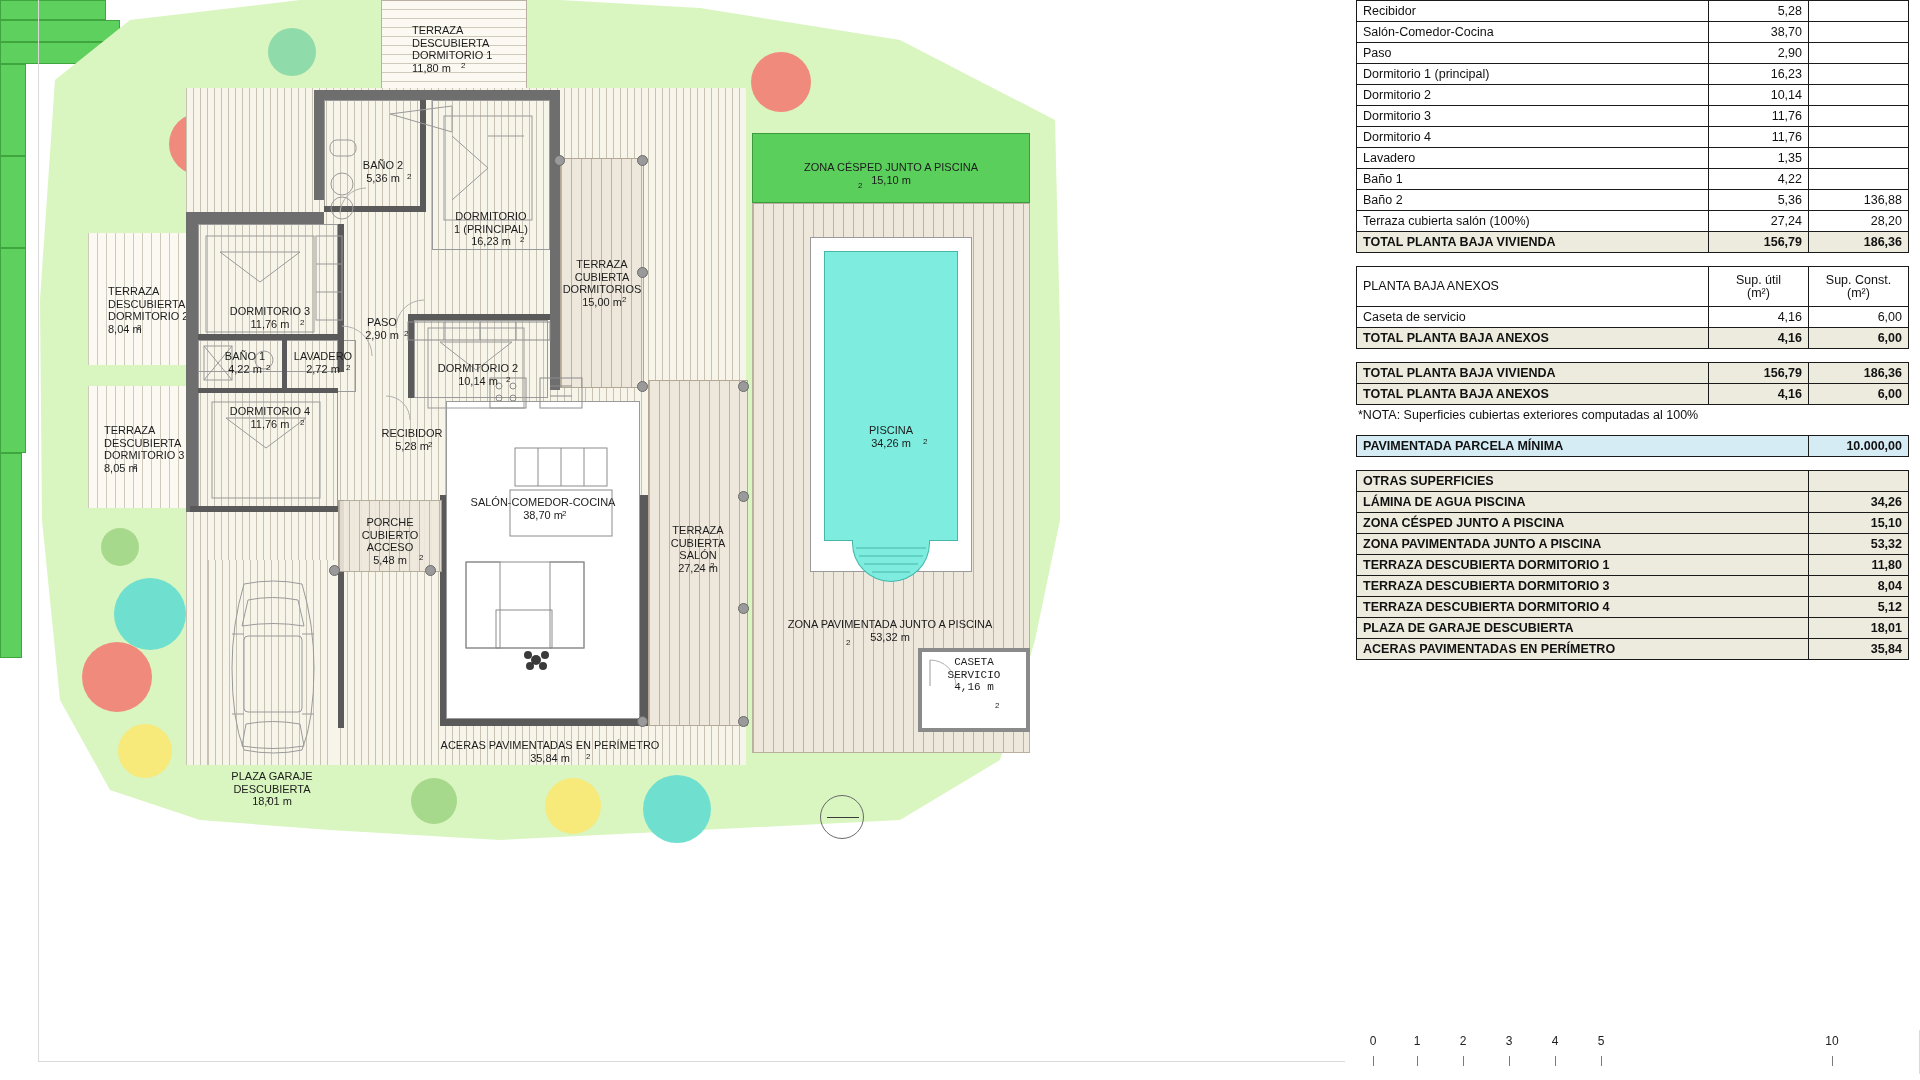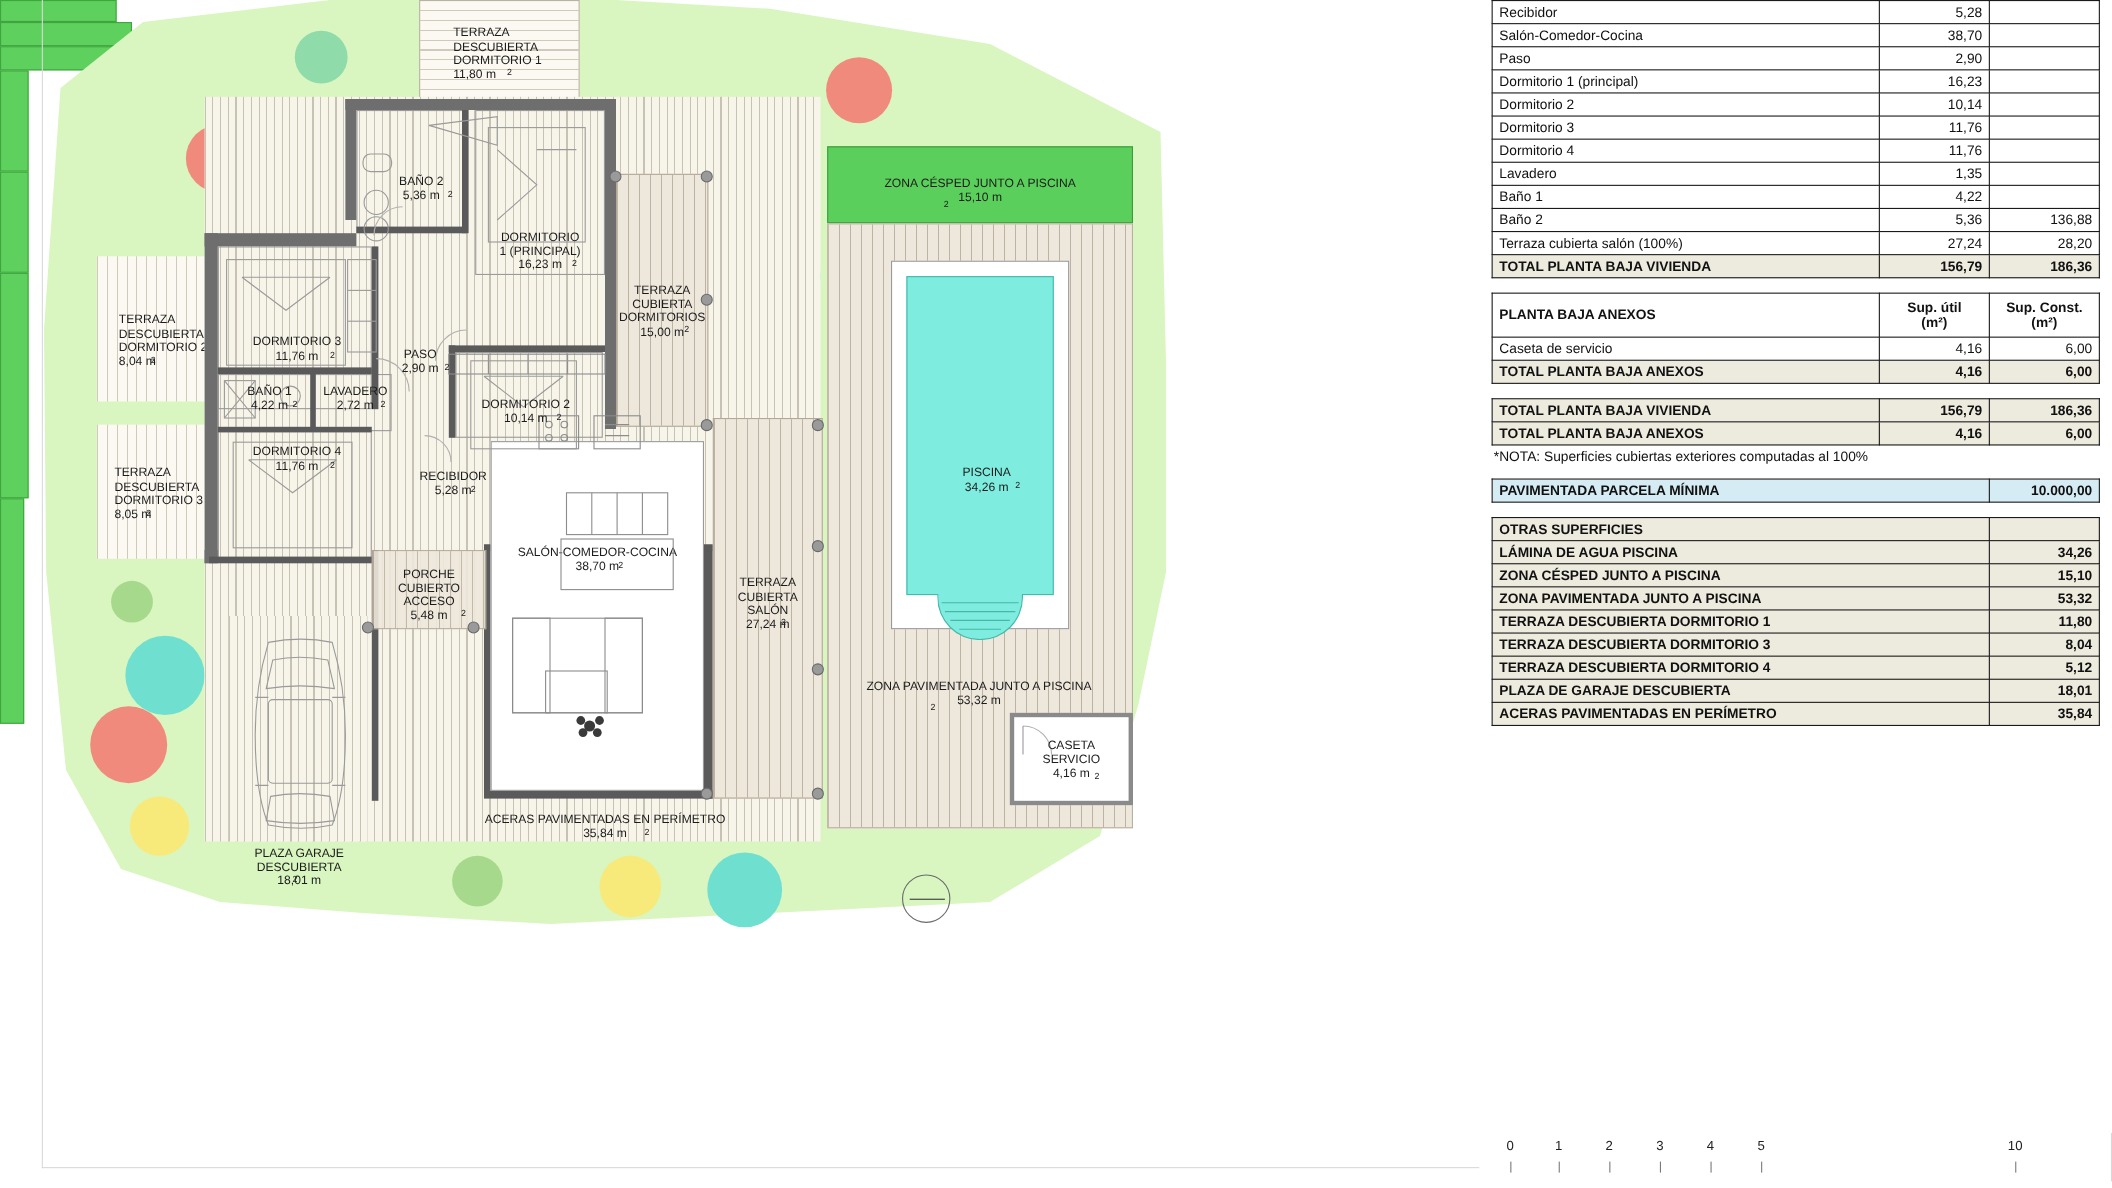--- a/index.html
+++ b/index.html
@@ -74,21 +74,21 @@
   }
   table.t { border-collapse:collapse; width:552px; table-layout:fixed; }
   table.t td {
     border:1.5px solid #1a1a1a;
     font-size:12.5px; color:#111;
     padding:2px 6px; height:21px; background:#ffffff;
     vertical-align:middle;
   }
   td.nm { text-align:left; }
   td.v  { text-align:right; }
-  td.head { background:#edeade; font-weight:bold; text-align:center; font-size:12px; line-height:13px; }
+  td.head { background:#edeade; font-weight:normal; text-align:center; font-size:12px; line-height:13px; }
   tr.tot td { background:#edeade; font-weight:bold; }
   tr.hl td  { background:#d5ecf5; font-weight:bold; }
   tr.bold td { background:#edeade; font-weight:bold; }
   .note { font-size:12.5px; color:#111; padding:3px 2px 0 2px; }
   .spacer { height:13px; }
   .colA { width:352px; }
   .colB { width:100px; }
   .colC { width:100px; }
 </style>
 </head>
@@ -160,21 +160,21 @@
     <div class="lbl c" style="left:760px;top:618px;width:260px;">ZONA PAVIMENTADA JUNTO A PISCINA
 53,32 m</div>
     <span class="lbl" style="left:846px;top:637px;font-size:8px;">2</span>
 
     <div class="pool-outer" style="left:810px;top:237px;width:162px;height:335px;"></div>
     <div class="pool" style="left:824px;top:251px;width:134px;height:290px;"></div>
     <div class="pool-steps" style="left:852px;top:540px;width:78px;height:42px;"></div>
     <svg style="position:absolute;left:852px;top:540px;width:78px;height:42px;">
       <path d="M4,8 H74 M7,16 H71 M12,24 H66 M20,32 H58" stroke="#45b8aa" fill="none" stroke-width="1"></path>
     </svg>
-    <div class="lbl c" style="left:824px;top:424px;width:146px;">PISCINA
+    <div class="lbl c" style="left:824px;top:424px;width:134px;">PISCINA
 34,26 m</div>
     <span class="lbl" style="left:923px;top:436px;font-size:8px;">2</span>
 
     <div class="hatch-v-fine" style="position:absolute;left:186px;top:88px;width:560px;height:677px;"></div>
 
     <div class="wall" style="left:314px;top:90px;width:246px;height:10px;"></div>
     <div class="wall" style="left:314px;top:90px;width:10px;height:110px;"></div>
     <div class="wall" style="left:186px;top:212px;width:138px;height:12px;"></div>
     <div class="wall" style="left:186px;top:212px;width:12px;height:300px;"></div>
     <div class="wall" style="left:186px;top:500px;width:12px;height:12px;"></div>
@@ -356,21 +356,21 @@
 
     <div class="lbl c" style="left:400px;top:739px;width:300px;">ACERAS PAVIMENTADAS EN PERÍMETRO
 35,84 m</div>
     <span class="lbl" style="left:586px;top:751px;font-size:8px;">2</span>
 
     <div class="room" style="left:918px;top:648px;width:112px;height:84px;border:4px solid #8a8a8a;background:#ffffff;"></div>
     <svg style="position:absolute;left:922px;top:652px;width:104px;height:76px;">
       <path d="M8,8 A26,26 0 0 1 34,34" stroke="#b0b0b0" fill="none"></path>
       <line x1="8" y1="8" x2="8" y2="34" stroke="#9a9a9a"></line>
     </svg>
-    <div class="lbl c" style="left:928px;top:672px;width:92px;">CASETA
+    <div class="lbl c" style="left:928px;top:656px;width:92px;font-family:Liberation Mono, monospace;">CASETA
 SERVICIO
 4,16 m</div>
     <span class="lbl" style="left:995px;top:700px;font-size:8px;">2</span>
 
     <div class="dot" style="left:554px;top:155px;"></div>
     <div class="dot" style="left:637px;top:155px;"></div>
     <div class="dot" style="left:637px;top:267px;"></div>
     <div class="dot" style="left:637px;top:381px;"></div>
     <div class="dot" style="left:738px;top:381px;"></div>
     <div class="dot" style="left:738px;top:491px;"></div>

